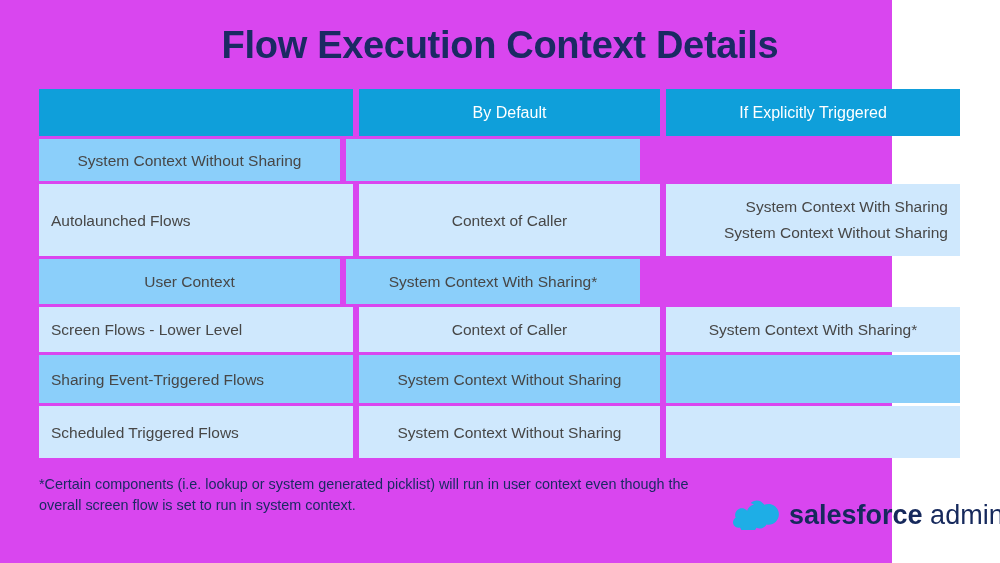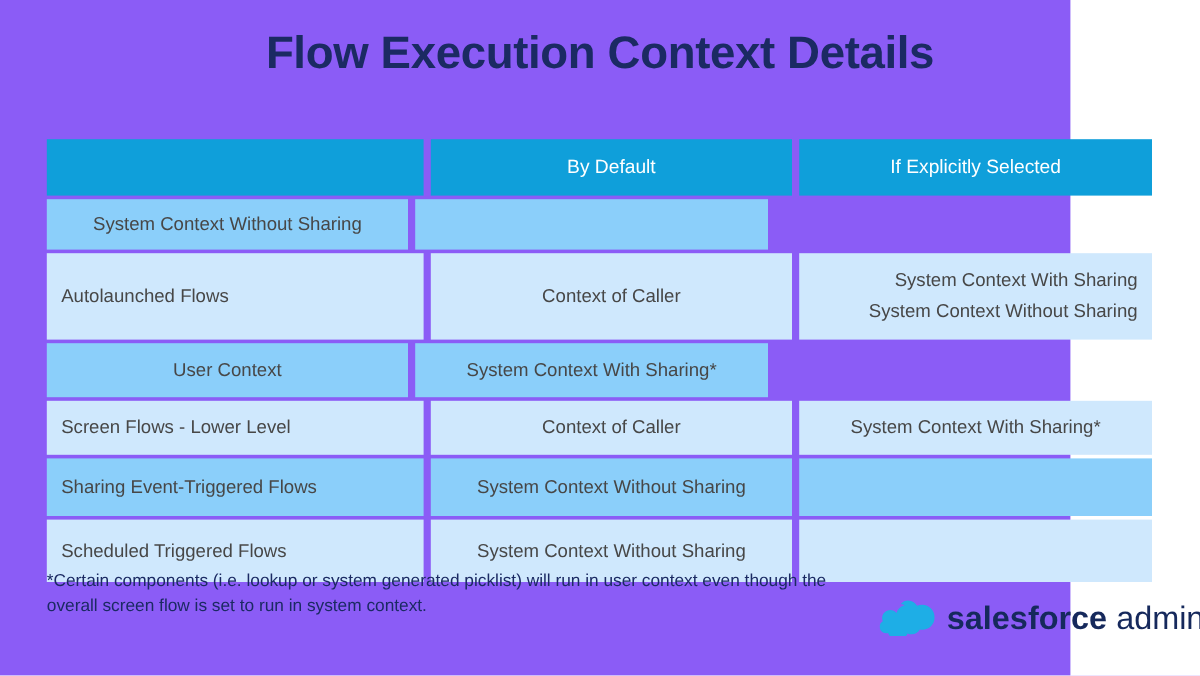--- a/index.html
+++ b/index.html
@@ -12,21 +12,21 @@
     height: 563px;
     position: relative;
     font-family: "Liberation Sans", sans-serif;
     overflow: hidden;
   }
   .page {
     position: absolute;
     left: 0; top: 0;
     width: 892px;
     height: 563px;
-    background: #8b5cf6;
+    background: #d946ef;
   }
 
   
   .title {
     position: absolute;
     left: 0;
     top: 22px;
     width: 1000px;
     text-align: center;
     font-size: 38px;
@@ -36,21 +36,20 @@
     line-height: 46px;
     white-space: nowrap;
   }
 
   
   .table {
     position: absolute;
     left: 39px;
     top: 89px;
     width: 921px;
-    margin-top: 27px;
   }
   .row {
     display: flex;
     width: 100%;
     margin-bottom: 3px;
   }
   .cell {
     box-sizing: border-box;
     display: flex;
     align-items: center;
@@ -131,21 +130,21 @@
 
 <div class="page">
 
   <div class="title">Flow Execution Context Details</div>
 
   <div class="table">
 
     <div class="row row-head">
       <div class="cell c1"></div>
       <div class="cell c2">By Default</div>
-      <div class="cell c3">If Explicitly Selected</div>
+      <div class="cell c3">If Explicitly Triggered</div>
     </div>
 
     <div class="row row-dark">
       <div class="cell c2 h-sm">System Context Without Sharing</div>
       <div class="cell c3 h-sm"></div>
     </div>
 
     <div class="row row-light">
       <div class="cell c1 h-lg">Autolaunched Flows</div>
       <div class="cell c2 h-lg">Context of Caller</div>

